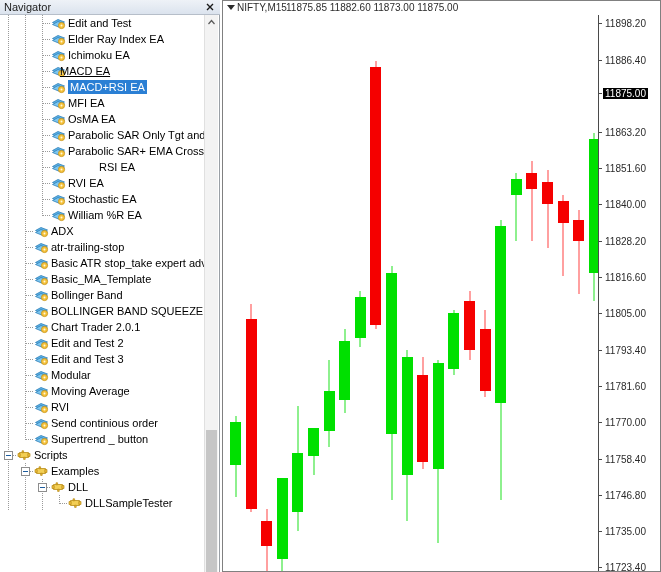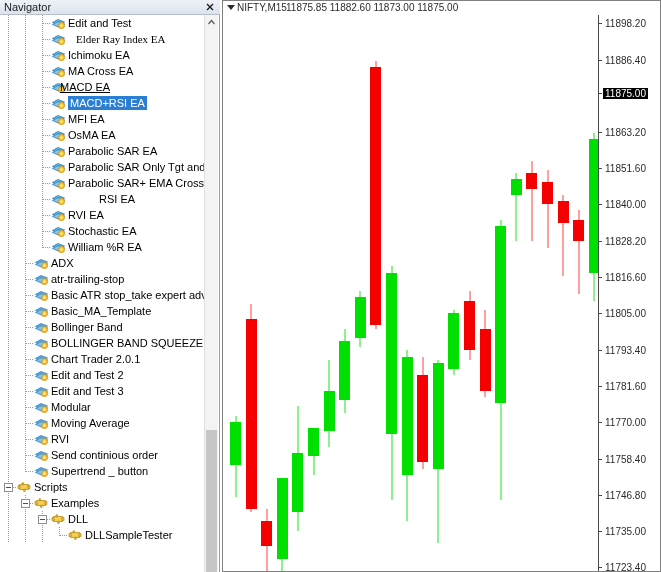--- a/index.html
+++ b/index.html
@@ -162,21 +162,21 @@
           <div class="vline" style="left: 42px;"></div>
           <div class="hline" style="left: 43px; width: 8px;"></div>
           <span class="ico" style="left: 51px;">
             <svg width="15" height="14" viewBox="0 0 15 14">
               <path d="M1.5 6.5 L7 3.5 L13.5 6 L8 9.2 Z" fill="#5fb4e8" stroke="#2d7fb8" stroke-width="0.8"></path>
               <path d="M1.5 8.5 L7 5.5 L13.5 8 L8 11.2 Z" fill="#7cc6f0" stroke="#2d7fb8" stroke-width="0.8"></path>
               <circle cx="10.5" cy="9.5" r="3.1" fill="#f6c33c" stroke="#c79216" stroke-width="0.8"></circle>
               <circle cx="10.5" cy="9.5" r="1" fill="#fff8dd"></circle>
             </svg>
           </span>
-          <span class="lbl" style="left: 76px; font-family: Liberation Serif, serif;">Elder Ray Index EA</span>
+          <span class="lbl" style="left: 68px;">Elder Ray Index EA</span>
         </div>
         <div class="row">
           <div class="vline" style="left: 8px;"></div>
           <div class="vline" style="left: 25px;"></div>
           <div class="vline" style="left: 42px;"></div>
           <div class="hline" style="left: 43px; width: 8px;"></div>
           <span class="ico" style="left: 51px;">
             <svg width="15" height="14" viewBox="0 0 15 14">
               <path d="M1.5 6.5 L7 3.5 L13.5 6 L8 9.2 Z" fill="#5fb4e8" stroke="#2d7fb8" stroke-width="0.8"></path>
               <path d="M1.5 8.5 L7 5.5 L13.5 8 L8 11.2 Z" fill="#7cc6f0" stroke="#2d7fb8" stroke-width="0.8"></path>
@@ -192,35 +192,20 @@
           <div class="vline" style="left: 42px;"></div>
           <div class="hline" style="left: 43px; width: 8px;"></div>
           <span class="ico" style="left: 51px;">
             <svg width="15" height="14" viewBox="0 0 15 14">
               <path d="M1.5 6.5 L7 3.5 L13.5 6 L8 9.2 Z" fill="#5fb4e8" stroke="#2d7fb8" stroke-width="0.8"></path>
               <path d="M1.5 8.5 L7 5.5 L13.5 8 L8 11.2 Z" fill="#7cc6f0" stroke="#2d7fb8" stroke-width="0.8"></path>
               <circle cx="10.5" cy="9.5" r="3.1" fill="#f6c33c" stroke="#c79216" stroke-width="0.8"></circle>
               <circle cx="10.5" cy="9.5" r="1" fill="#fff8dd"></circle>
             </svg>
           </span>
-          <span class="lbl" style="left: 68px;">MA Cross EA</span>
-        </div>
-        <div class="row">
-          <div class="vline" style="left: 8px;"></div>
-          <div class="vline" style="left: 25px;"></div>
-          <div class="vline" style="left: 42px;"></div>
-          <div class="hline" style="left: 43px; width: 8px;"></div>
-          <span class="ico" style="left: 51px;">
-            <svg width="15" height="14" viewBox="0 0 15 14">
-              <path d="M1.5 6.5 L7 3.5 L13.5 6 L8 9.2 Z" fill="#5fb4e8" stroke="#2d7fb8" stroke-width="0.8"></path>
-              <path d="M1.5 8.5 L7 5.5 L13.5 8 L8 11.2 Z" fill="#7cc6f0" stroke="#2d7fb8" stroke-width="0.8"></path>
-              <circle cx="10.5" cy="9.5" r="3.1" fill="#f6c33c" stroke="#c79216" stroke-width="0.8"></circle>
-              <circle cx="10.5" cy="9.5" r="1" fill="#fff8dd"></circle>
-            </svg>
-          </span>
           <span class="lbl" style="left: 60px; text-decoration: underline;">MACD EA</span>
         </div>
         <div class="row sel">
           <div class="vline" style="left: 8px;"></div>
           <div class="vline" style="left: 25px;"></div>
           <div class="vline" style="left: 42px;"></div>
           <div class="hline" style="left: 43px; width: 8px;"></div>
           <span class="ico" style="left: 51px;">
             <svg width="15" height="14" viewBox="0 0 15 14">
               <path d="M1.5 6.5 L7 3.5 L13.5 6 L8 9.2 Z" fill="#5fb4e8" stroke="#2d7fb8" stroke-width="0.8"></path>
@@ -253,35 +238,20 @@
           <div class="hline" style="left: 43px; width: 8px;"></div>
           <span class="ico" style="left: 51px;">
             <svg width="15" height="14" viewBox="0 0 15 14">
               <path d="M1.5 6.5 L7 3.5 L13.5 6 L8 9.2 Z" fill="#5fb4e8" stroke="#2d7fb8" stroke-width="0.8"></path>
               <path d="M1.5 8.5 L7 5.5 L13.5 8 L8 11.2 Z" fill="#7cc6f0" stroke="#2d7fb8" stroke-width="0.8"></path>
               <circle cx="10.5" cy="9.5" r="3.1" fill="#f6c33c" stroke="#c79216" stroke-width="0.8"></circle>
               <circle cx="10.5" cy="9.5" r="1" fill="#fff8dd"></circle>
             </svg>
           </span>
           <span class="lbl" style="left: 68px;">OsMA EA</span>
-        </div>
-        <div class="row">
-          <div class="vline" style="left: 8px;"></div>
-          <div class="vline" style="left: 25px;"></div>
-          <div class="vline" style="left: 42px;"></div>
-          <div class="hline" style="left: 43px; width: 8px;"></div>
-          <span class="ico" style="left: 51px;">
-            <svg width="15" height="14" viewBox="0 0 15 14">
-              <path d="M1.5 6.5 L7 3.5 L13.5 6 L8 9.2 Z" fill="#5fb4e8" stroke="#2d7fb8" stroke-width="0.8"></path>
-              <path d="M1.5 8.5 L7 5.5 L13.5 8 L8 11.2 Z" fill="#7cc6f0" stroke="#2d7fb8" stroke-width="0.8"></path>
-              <circle cx="10.5" cy="9.5" r="3.1" fill="#f6c33c" stroke="#c79216" stroke-width="0.8"></circle>
-              <circle cx="10.5" cy="9.5" r="1" fill="#fff8dd"></circle>
-            </svg>
-          </span>
-          <span class="lbl" style="left: 68px;">Parabolic SAR EA</span>
         </div>
         <div class="row">
           <div class="vline" style="left: 8px;"></div>
           <div class="vline" style="left: 25px;"></div>
           <div class="vline" style="left: 42px;"></div>
           <div class="hline" style="left: 43px; width: 8px;"></div>
           <span class="ico" style="left: 51px;">
             <svg width="15" height="14" viewBox="0 0 15 14">
               <path d="M1.5 6.5 L7 3.5 L13.5 6 L8 9.2 Z" fill="#5fb4e8" stroke="#2d7fb8" stroke-width="0.8"></path>
               <path d="M1.5 8.5 L7 5.5 L13.5 8 L8 11.2 Z" fill="#7cc6f0" stroke="#2d7fb8" stroke-width="0.8"></path>

